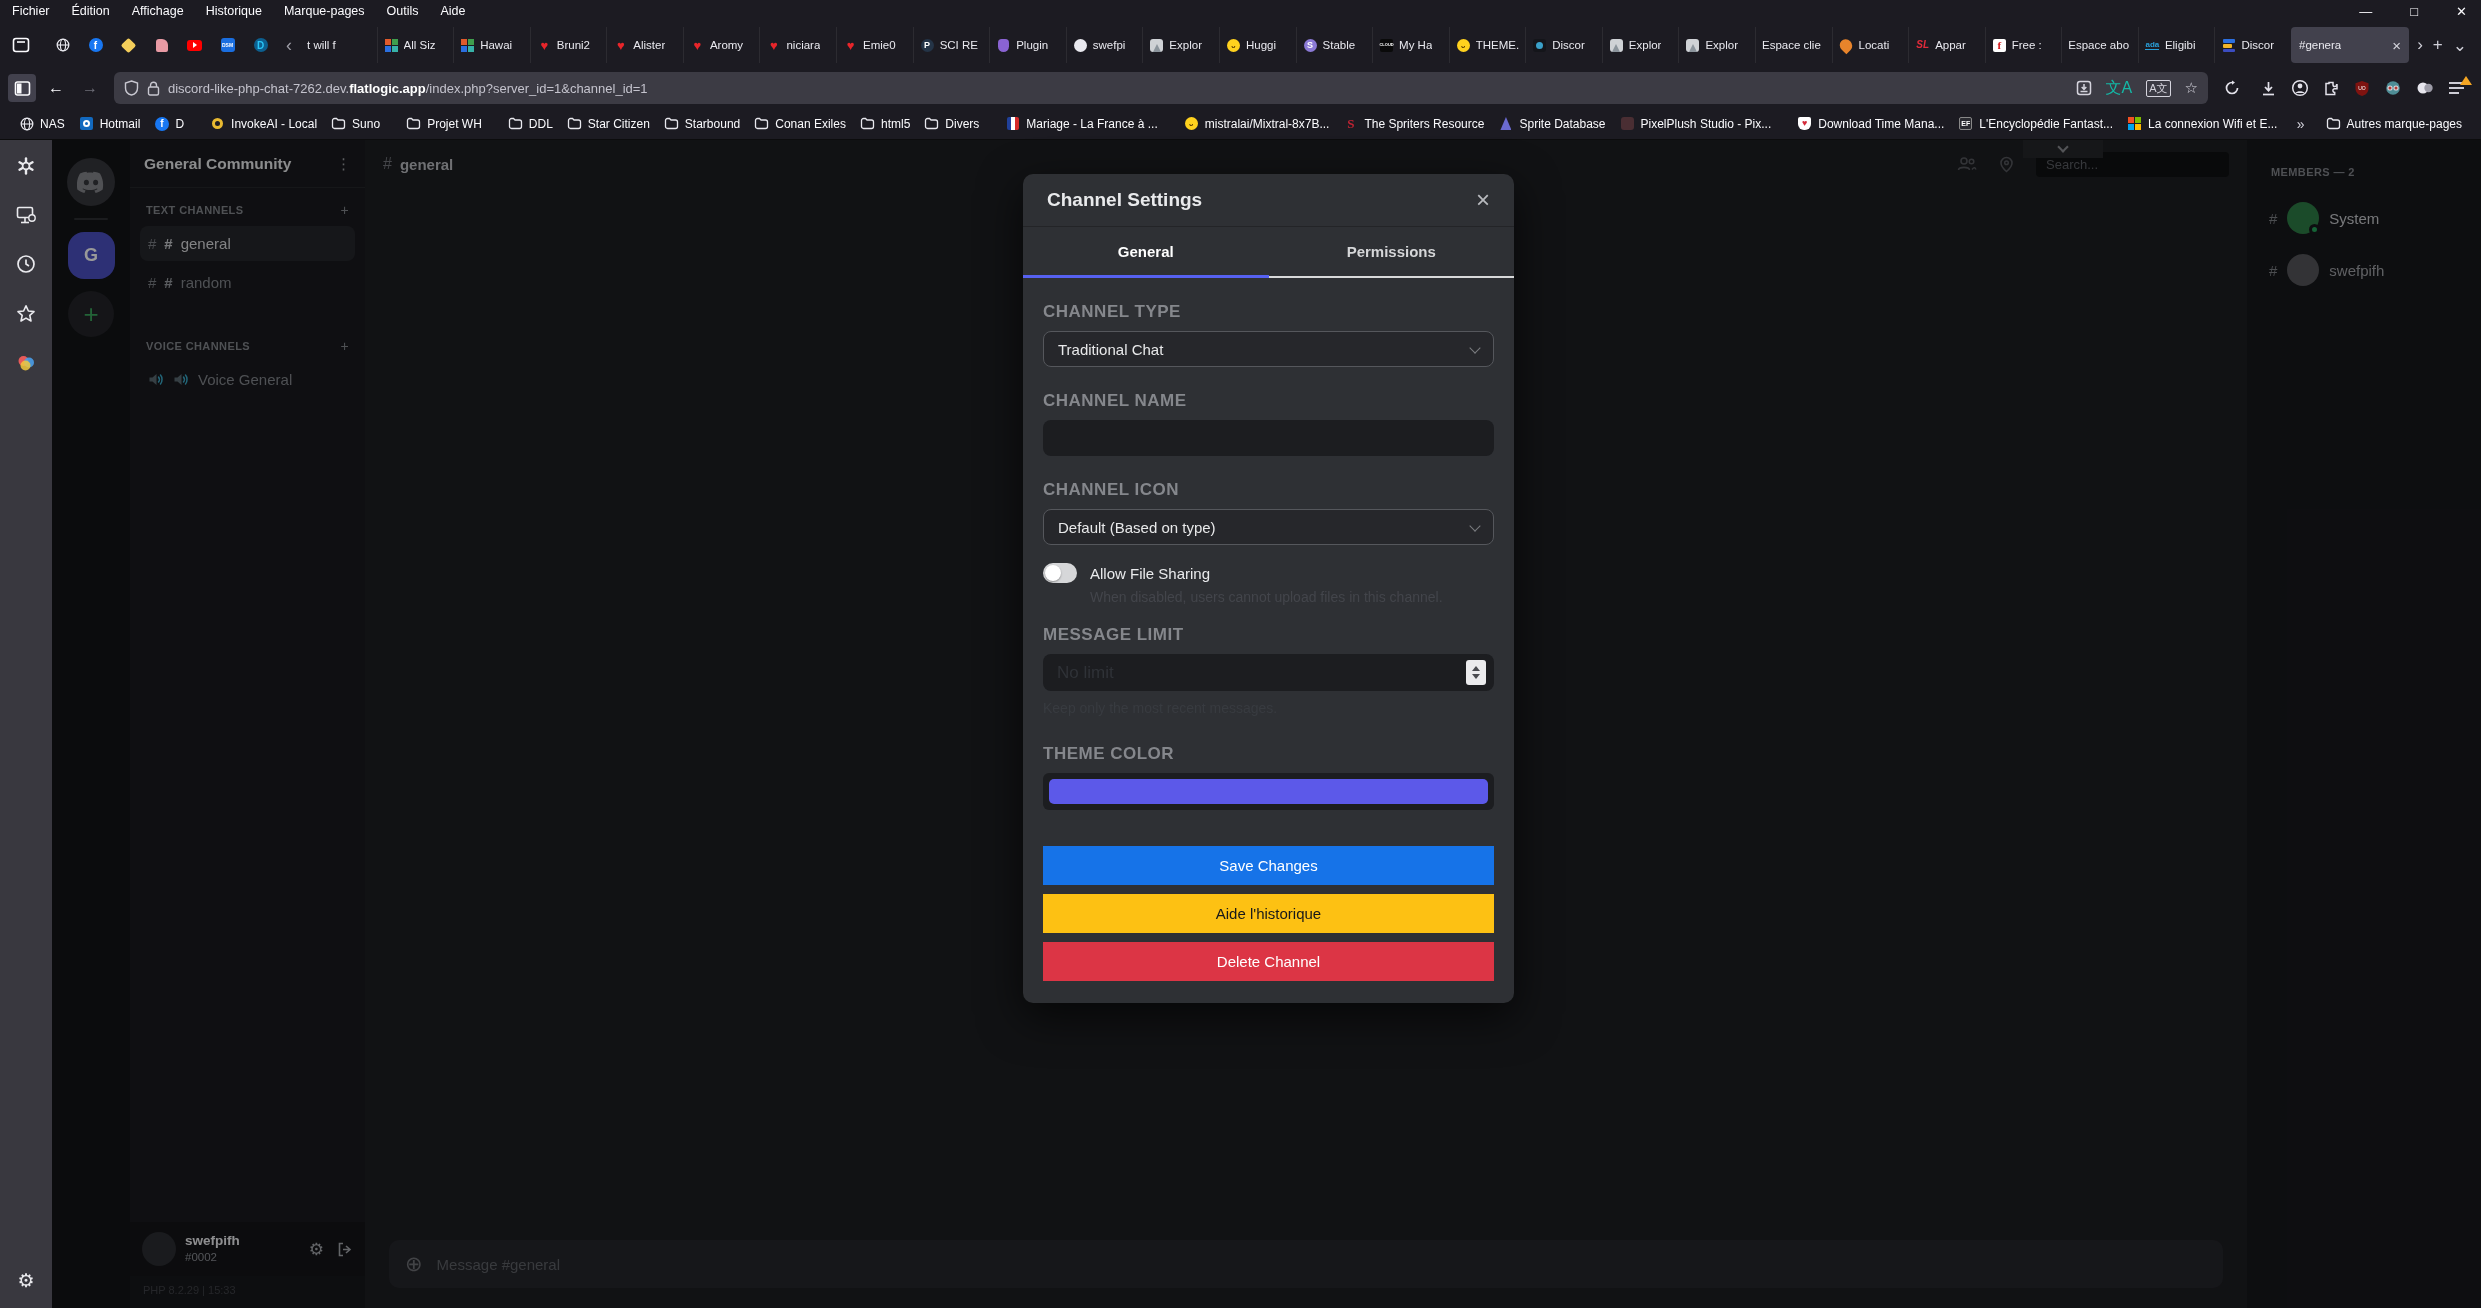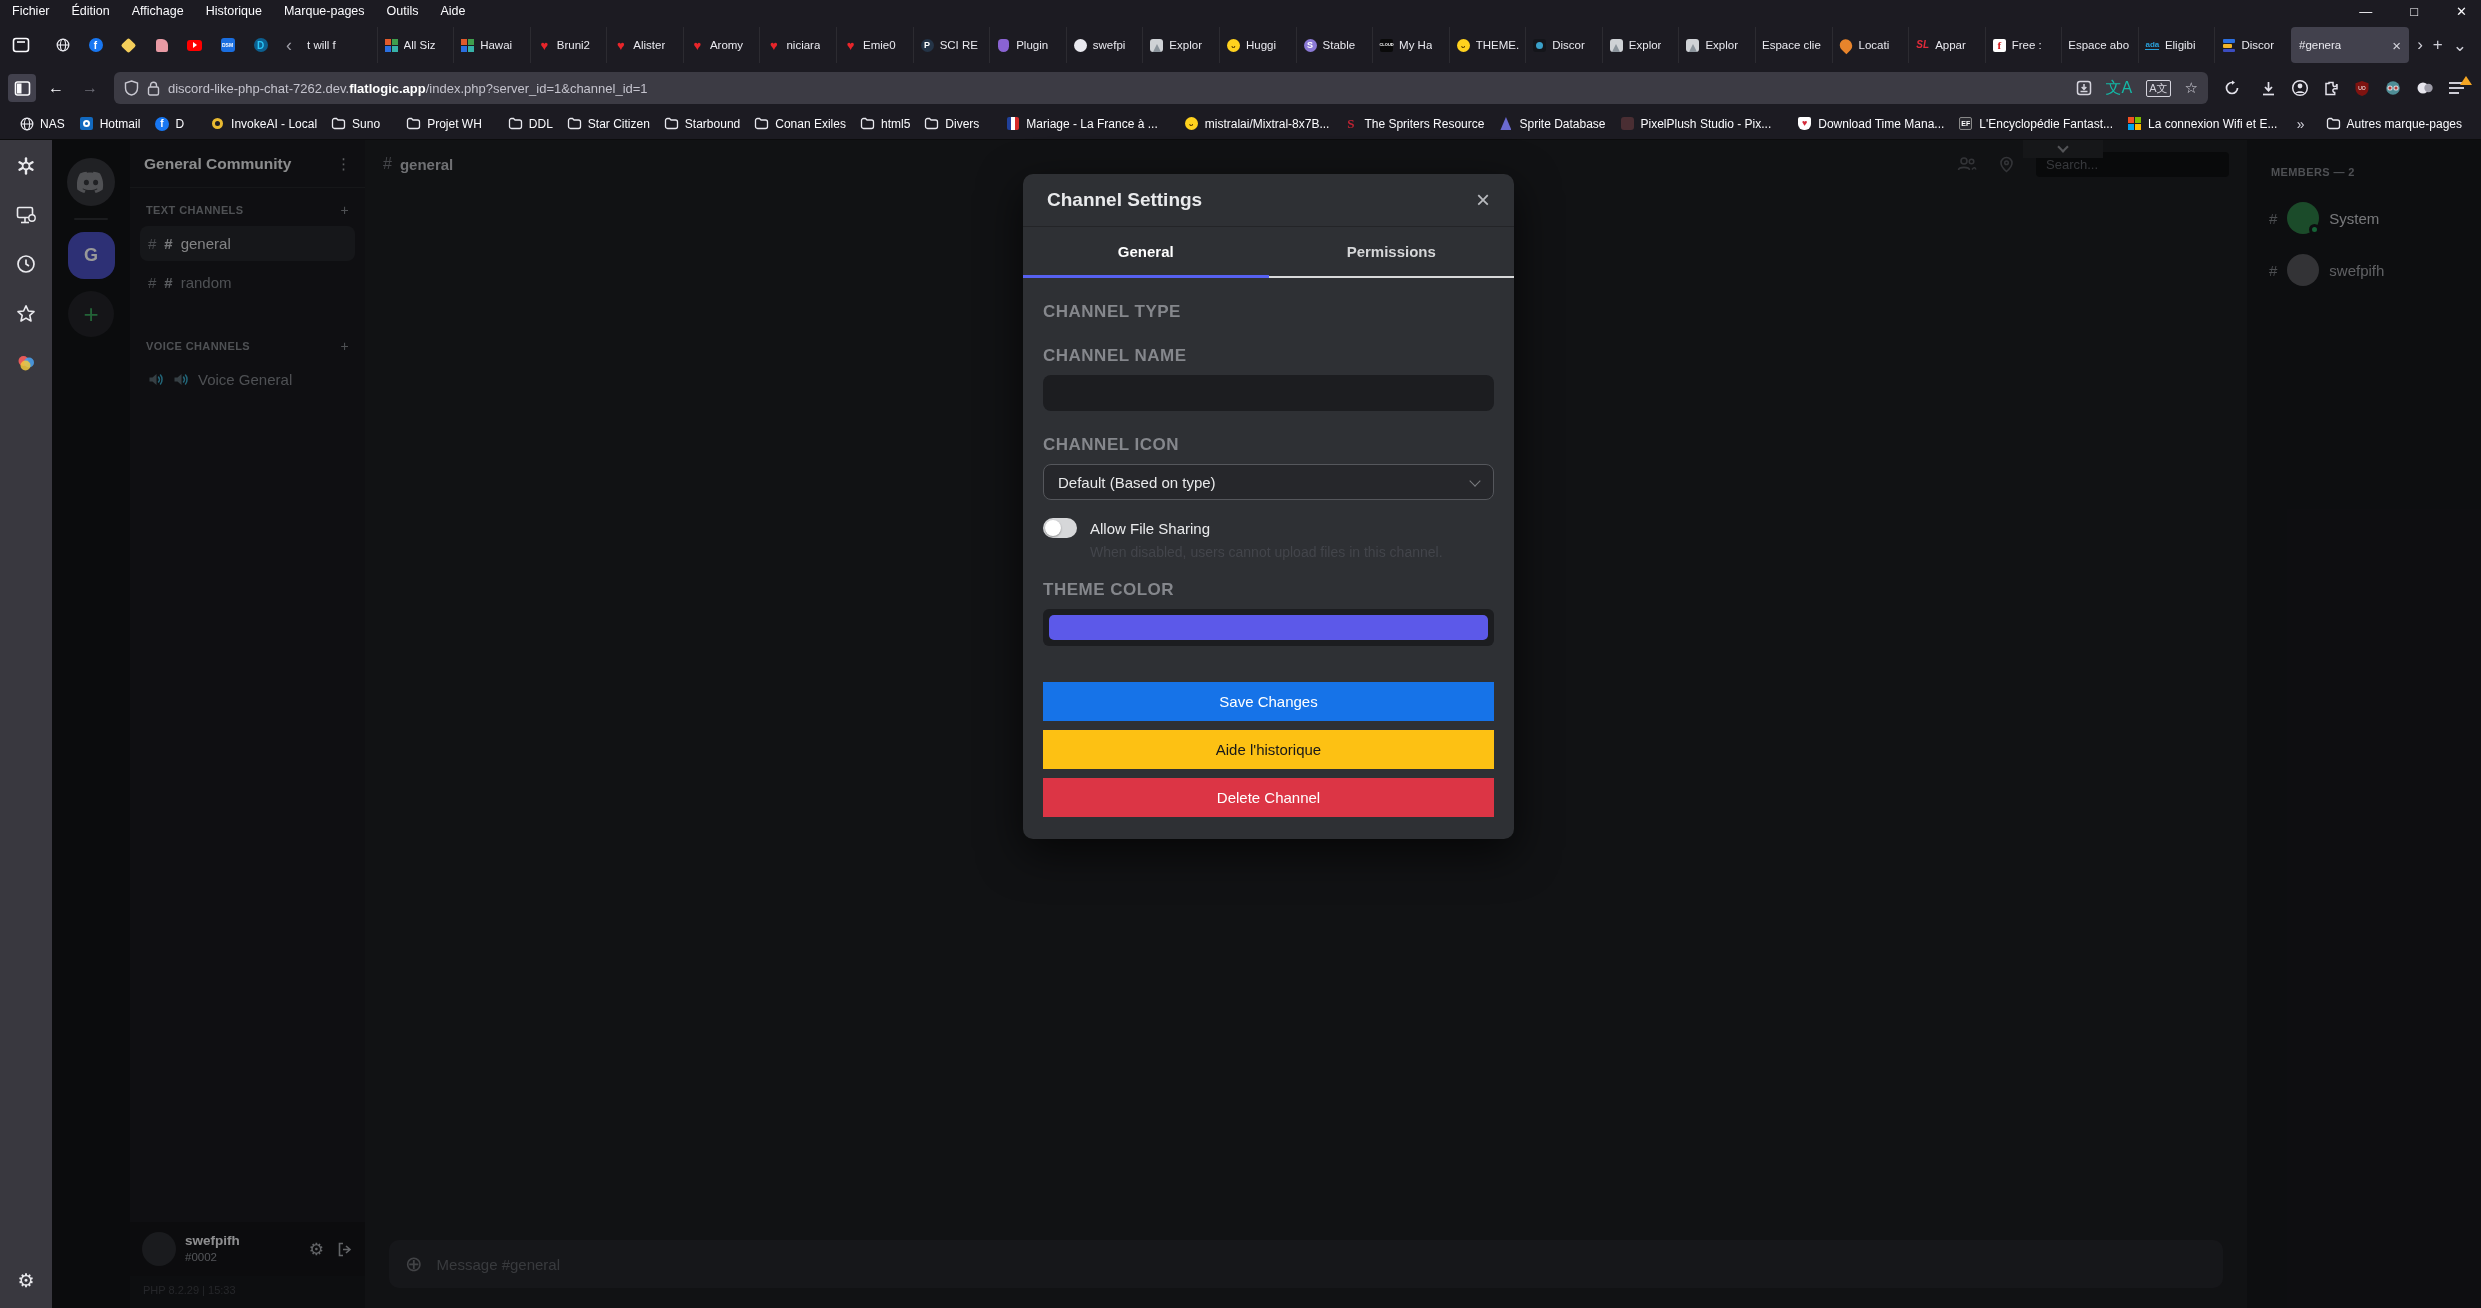--- a/index.html
+++ b/index.html
@@ -855,39 +855,54 @@
       <span class="modal-title">Channel Settings</span>
       <span class="modal-close">×</span>
     </div>
     <div class="modal-tabs" id="modal-tabs">
         <div class="modal-tab active">General</div>
         <div class="modal-tab">Permissions</div>
       </div>
     <div class="modal-form">
       <div class="f-group">
         <div class="f-label">CHANNEL TYPE</div>
+        <div class="select">
+          <span>Traditional Chat</span>
+          <span class="sel-chev"></span>
+        </div>
       </div>
       <div class="f-group">
         <div class="f-label">CHANNEL NAME</div>
         <input class="text-input" value="" style="">
       </div>
       <div class="f-group" style="margin-bottom:18px;">
         <div class="f-label">CHANNEL ICON</div>
         <div class="select">
           <span>Default (Based on type)</span>
           <span class="sel-chev"></span>
         </div>
       </div>
       <div class="toggle-row">
         <div class="toggle">
             <div class="knob"></div>
           </div>
         <span class="toggle-label">Allow File Sharing</span>
       </div>
       <div class="help-faint1">When disabled, users cannot upload files in this channel.</div>
+      <div class="f-group" style="margin-bottom:28px;">
+        <div class="f-label">MESSAGE LIMIT</div>
+        <div class="num-wrap">
+          <input class="num-input" placeholder="No limit" style="">
+          <div class="spinner">
+              <span class="sp-up"></span>
+              <span class="sp-dn"></span>
+            </div>
+        </div>
+        <div class="help-faint2">Keep only the most recent messages.</div>
+      </div>
       <div class="f-group" style="margin-bottom:18px;">
         <div class="f-label">THEME COLOR</div>
         <div class="color-well">
             <div class="color-bar" id="color-bar" style="background: rgb(92, 89, 233);"></div>
           </div>
       </div>
       <button class="modal-btn save" id="btn-save" style="background: rgb(22, 115, 232);">Save Changes</button>
       <button class="modal-btn clear" id="btn-clear" style="background: rgb(253, 193, 19);">Aide l'historique</button>
       <button class="modal-btn delete" id="btn-delete" style="background: rgb(220, 53, 69);">Delete Channel</button>
     </div>

